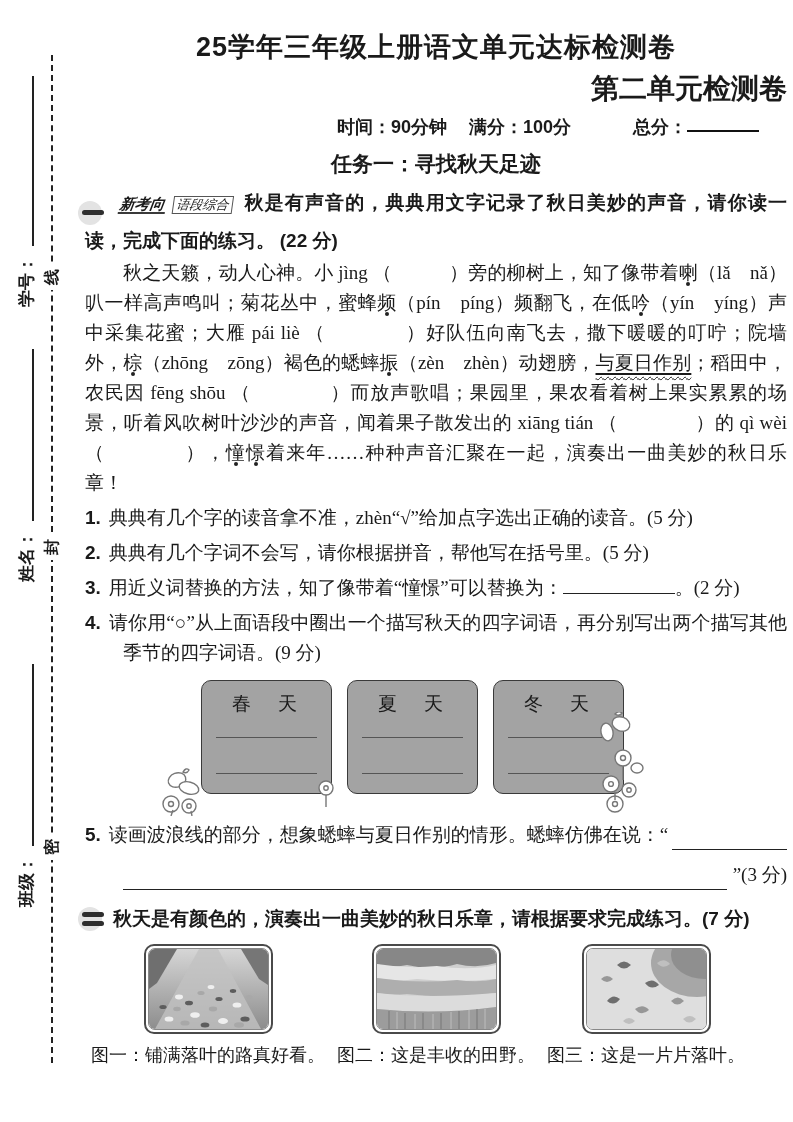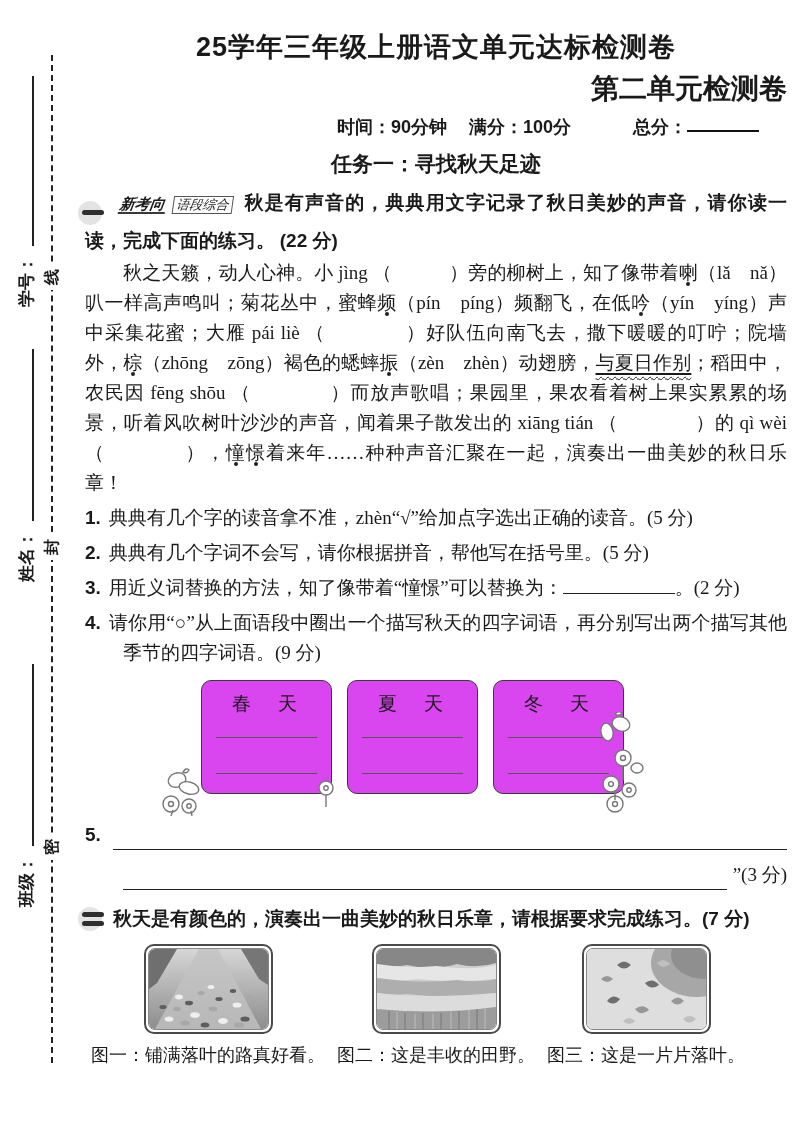--- a/index.html
+++ b/index.html
@@ -49,21 +49,21 @@
                margin-left:-2px;border-radius:50%;background:#222;}
   .wavy{text-decoration:underline;text-underline-offset:4px;text-decoration-thickness:1.5px;}
   .wavy2{text-decoration:underline wavy;text-underline-offset:7px;text-decoration-thickness:1px;}
   
   .q{margin:5px 0 0 0;padding-left:2em;text-indent:-2em;text-align:justify;line-height:30px;}
   .qnum{font-family:"Liberation Sans","DejaVu Sans",sans-serif;font-weight:bold;margin-right:8px;}
   .inline-blank{display:inline-block;width:112px;border-bottom:1.5px solid #222;height:16px;}
   
   .season-wrap{position:relative;margin-top:12px;height:128px;}
   .boxes{display:flex;gap:15px;margin-left:116px;}
-  .sbox{position:relative;width:129px;height:112px;border:1.5px solid #3a3a3a;border-radius:10px;background:#d946ef;}
+  .sbox{position:relative;width:129px;height:112px;border:1.5px solid #3a3a3a;border-radius:10px;background:#a3a3a3;}
   .sbox .h{display:block;text-align:center;margin-top:8px;font-size:19px;letter-spacing:4px;}
   .sline{position:absolute;left:14px;right:14px;height:0;border-bottom:1.5px solid #555;}
   .sline.l1{top:56px;} .sline.l2{top:92px;}
   .deco{position:absolute;z-index:4;}
   .deco-left{left:74px;top:84px;} .deco-mid{left:228px;top:96px;} .deco-right{left:500px;top:32px;}
   
   .q5row1{display:flex;align-items:flex-end;margin-top:12px;line-height:30px;}
   .q5row1 .txt{white-space:nowrap;}
   .q5fill{flex:1;border-bottom:1.5px solid #222;height:20px;margin-left:4px;}
   .q5row2{display:flex;align-items:flex-end;margin:10px 0 0 38px;line-height:30px;}
@@ -199,20 +199,21 @@
             <circle cx="44" cy="78" r="2.2"></circle>
           <circle cx="30" cy="92" r="8"></circle>
             <circle cx="30" cy="92" r="2.5"></circle>
           <path d="M38 54 l0 14 M30 80 l0 8" fill="none"></path>
         </g>
       </svg>
     </div>
 
     <div class="q5row1">
       <span class="qnum">5.</span>
+      <span class="txt">读画波浪线的部分，想象蟋蟀与夏日作别的情形。蟋蟀仿佛在说：“</span>
       <span class="q5fill"></span>
     </div>
     <div class="q5row2">
       <span class="q5fill2"></span>
       <span class="q5end">”</span>
       <span class="q5end">(3 分)</span>
     </div>
 
     <div class="sec2">
       <span class="marker">

